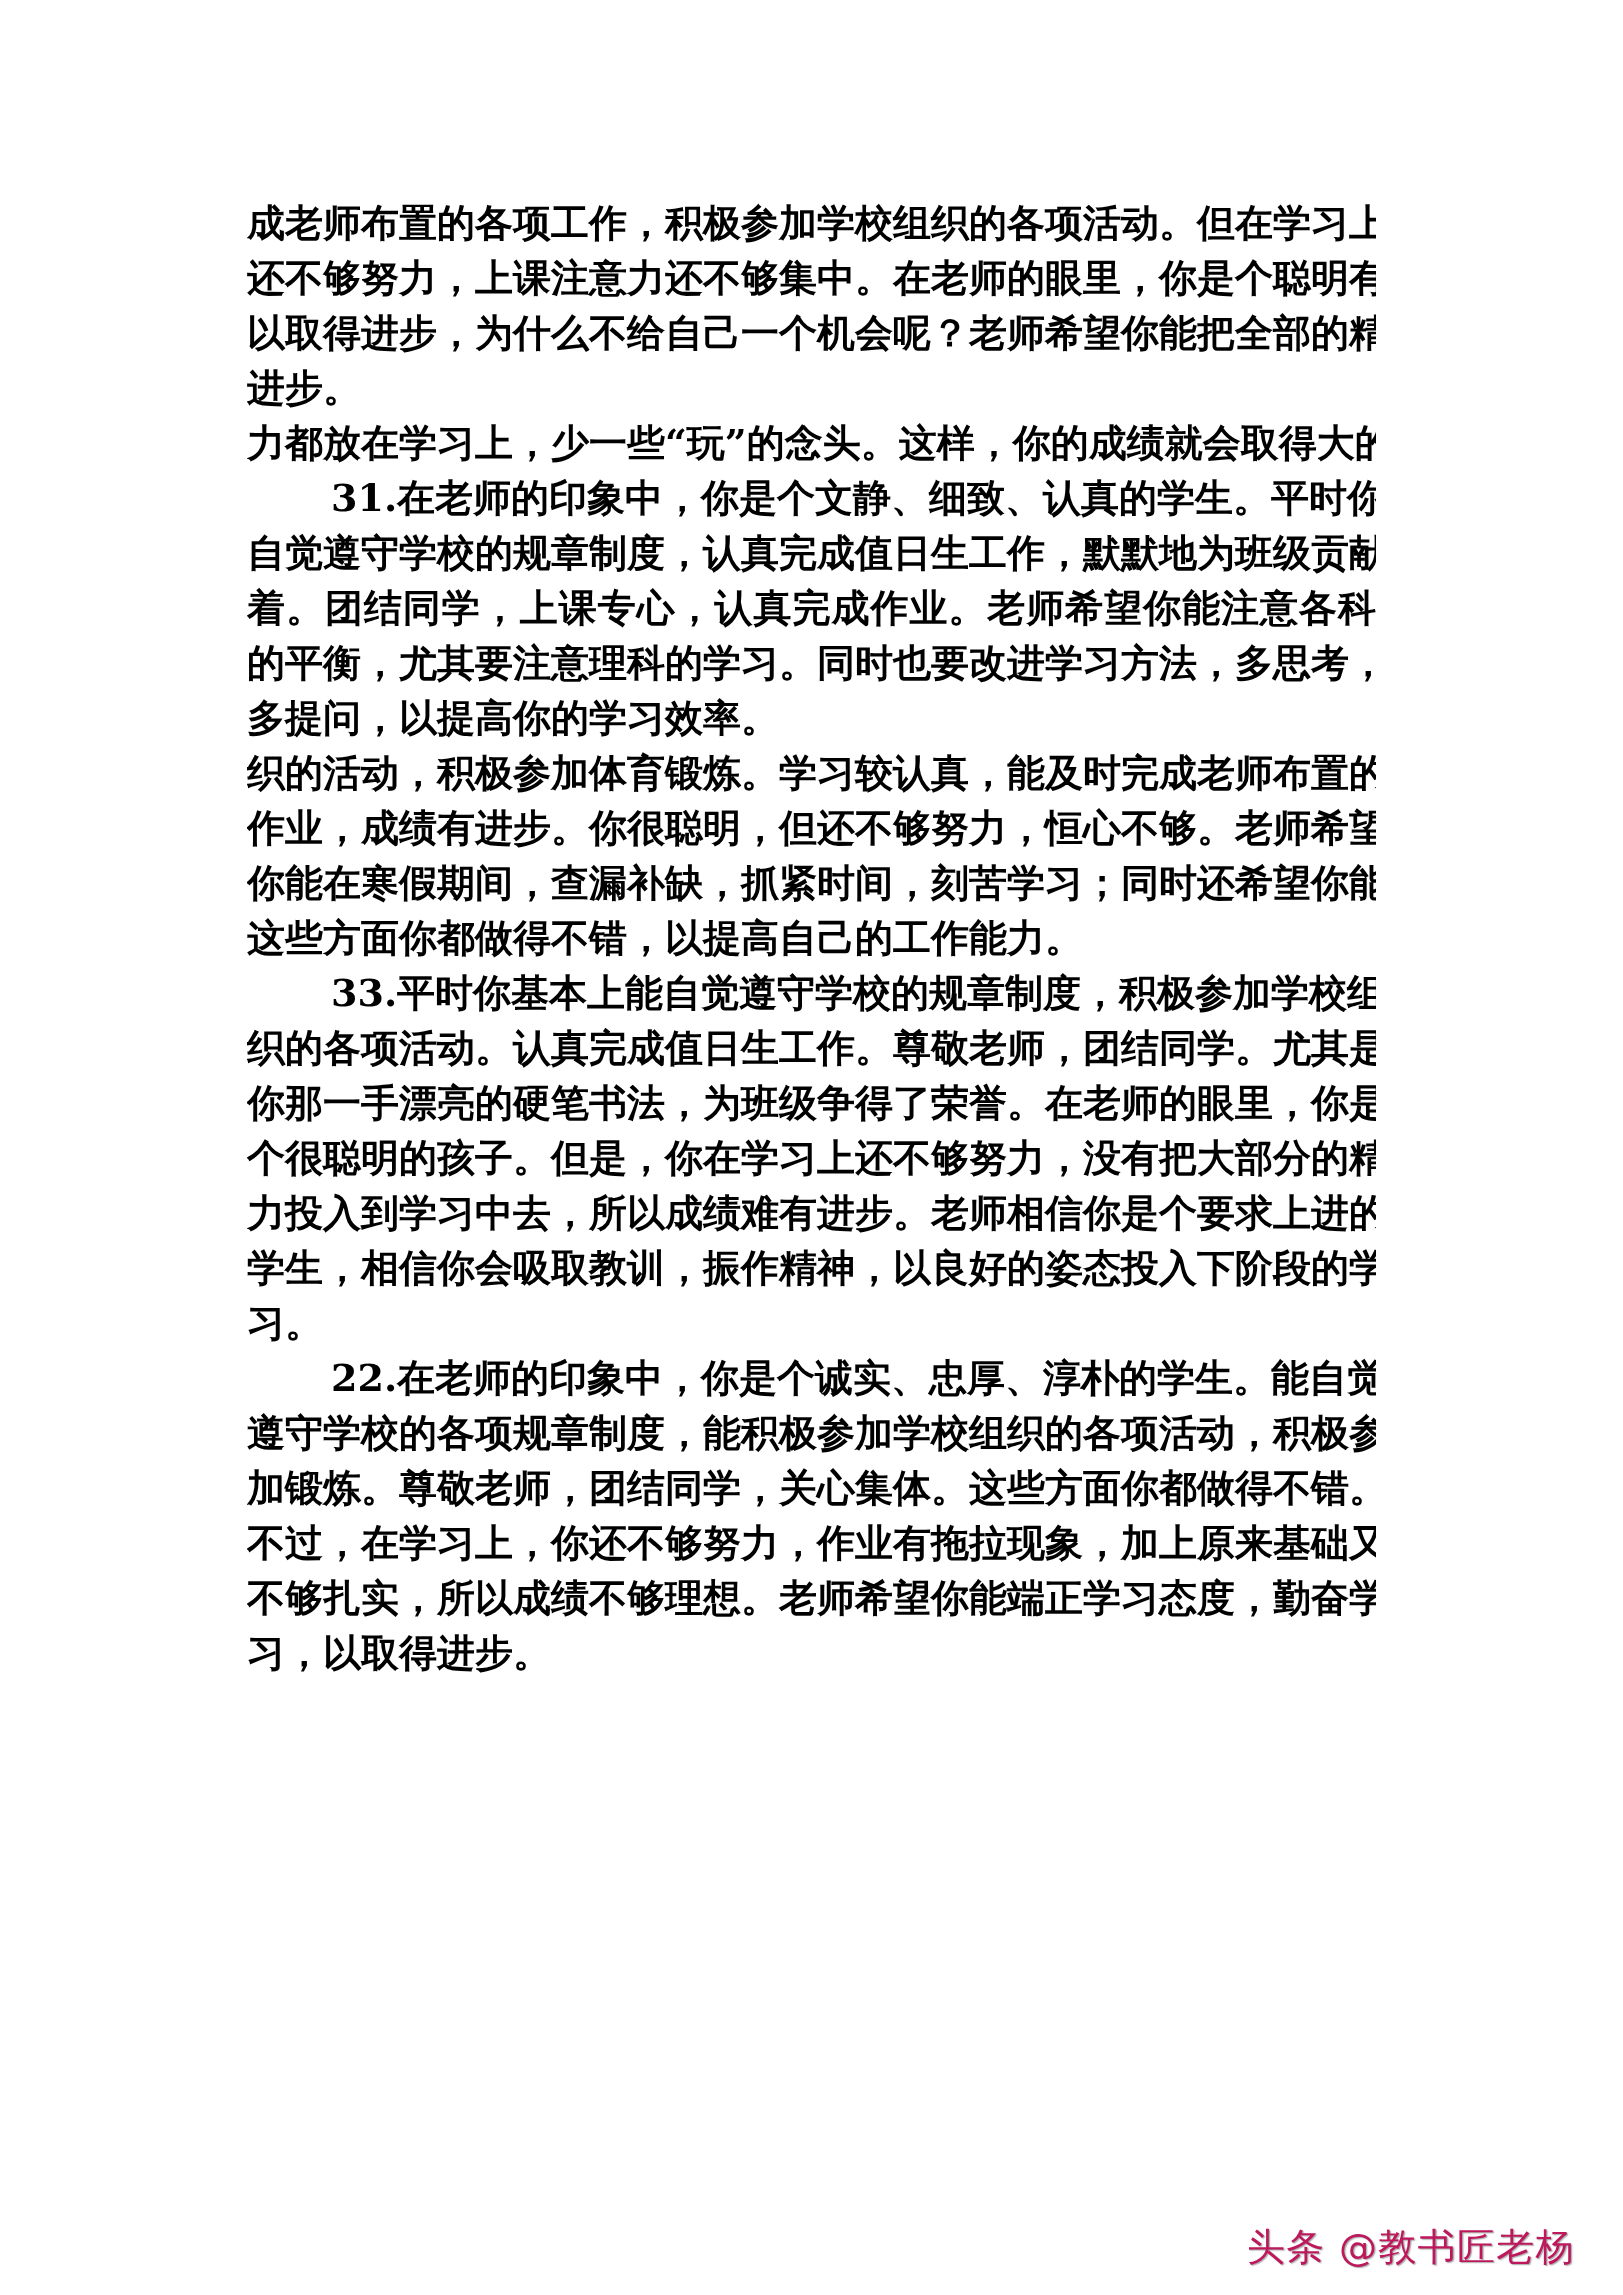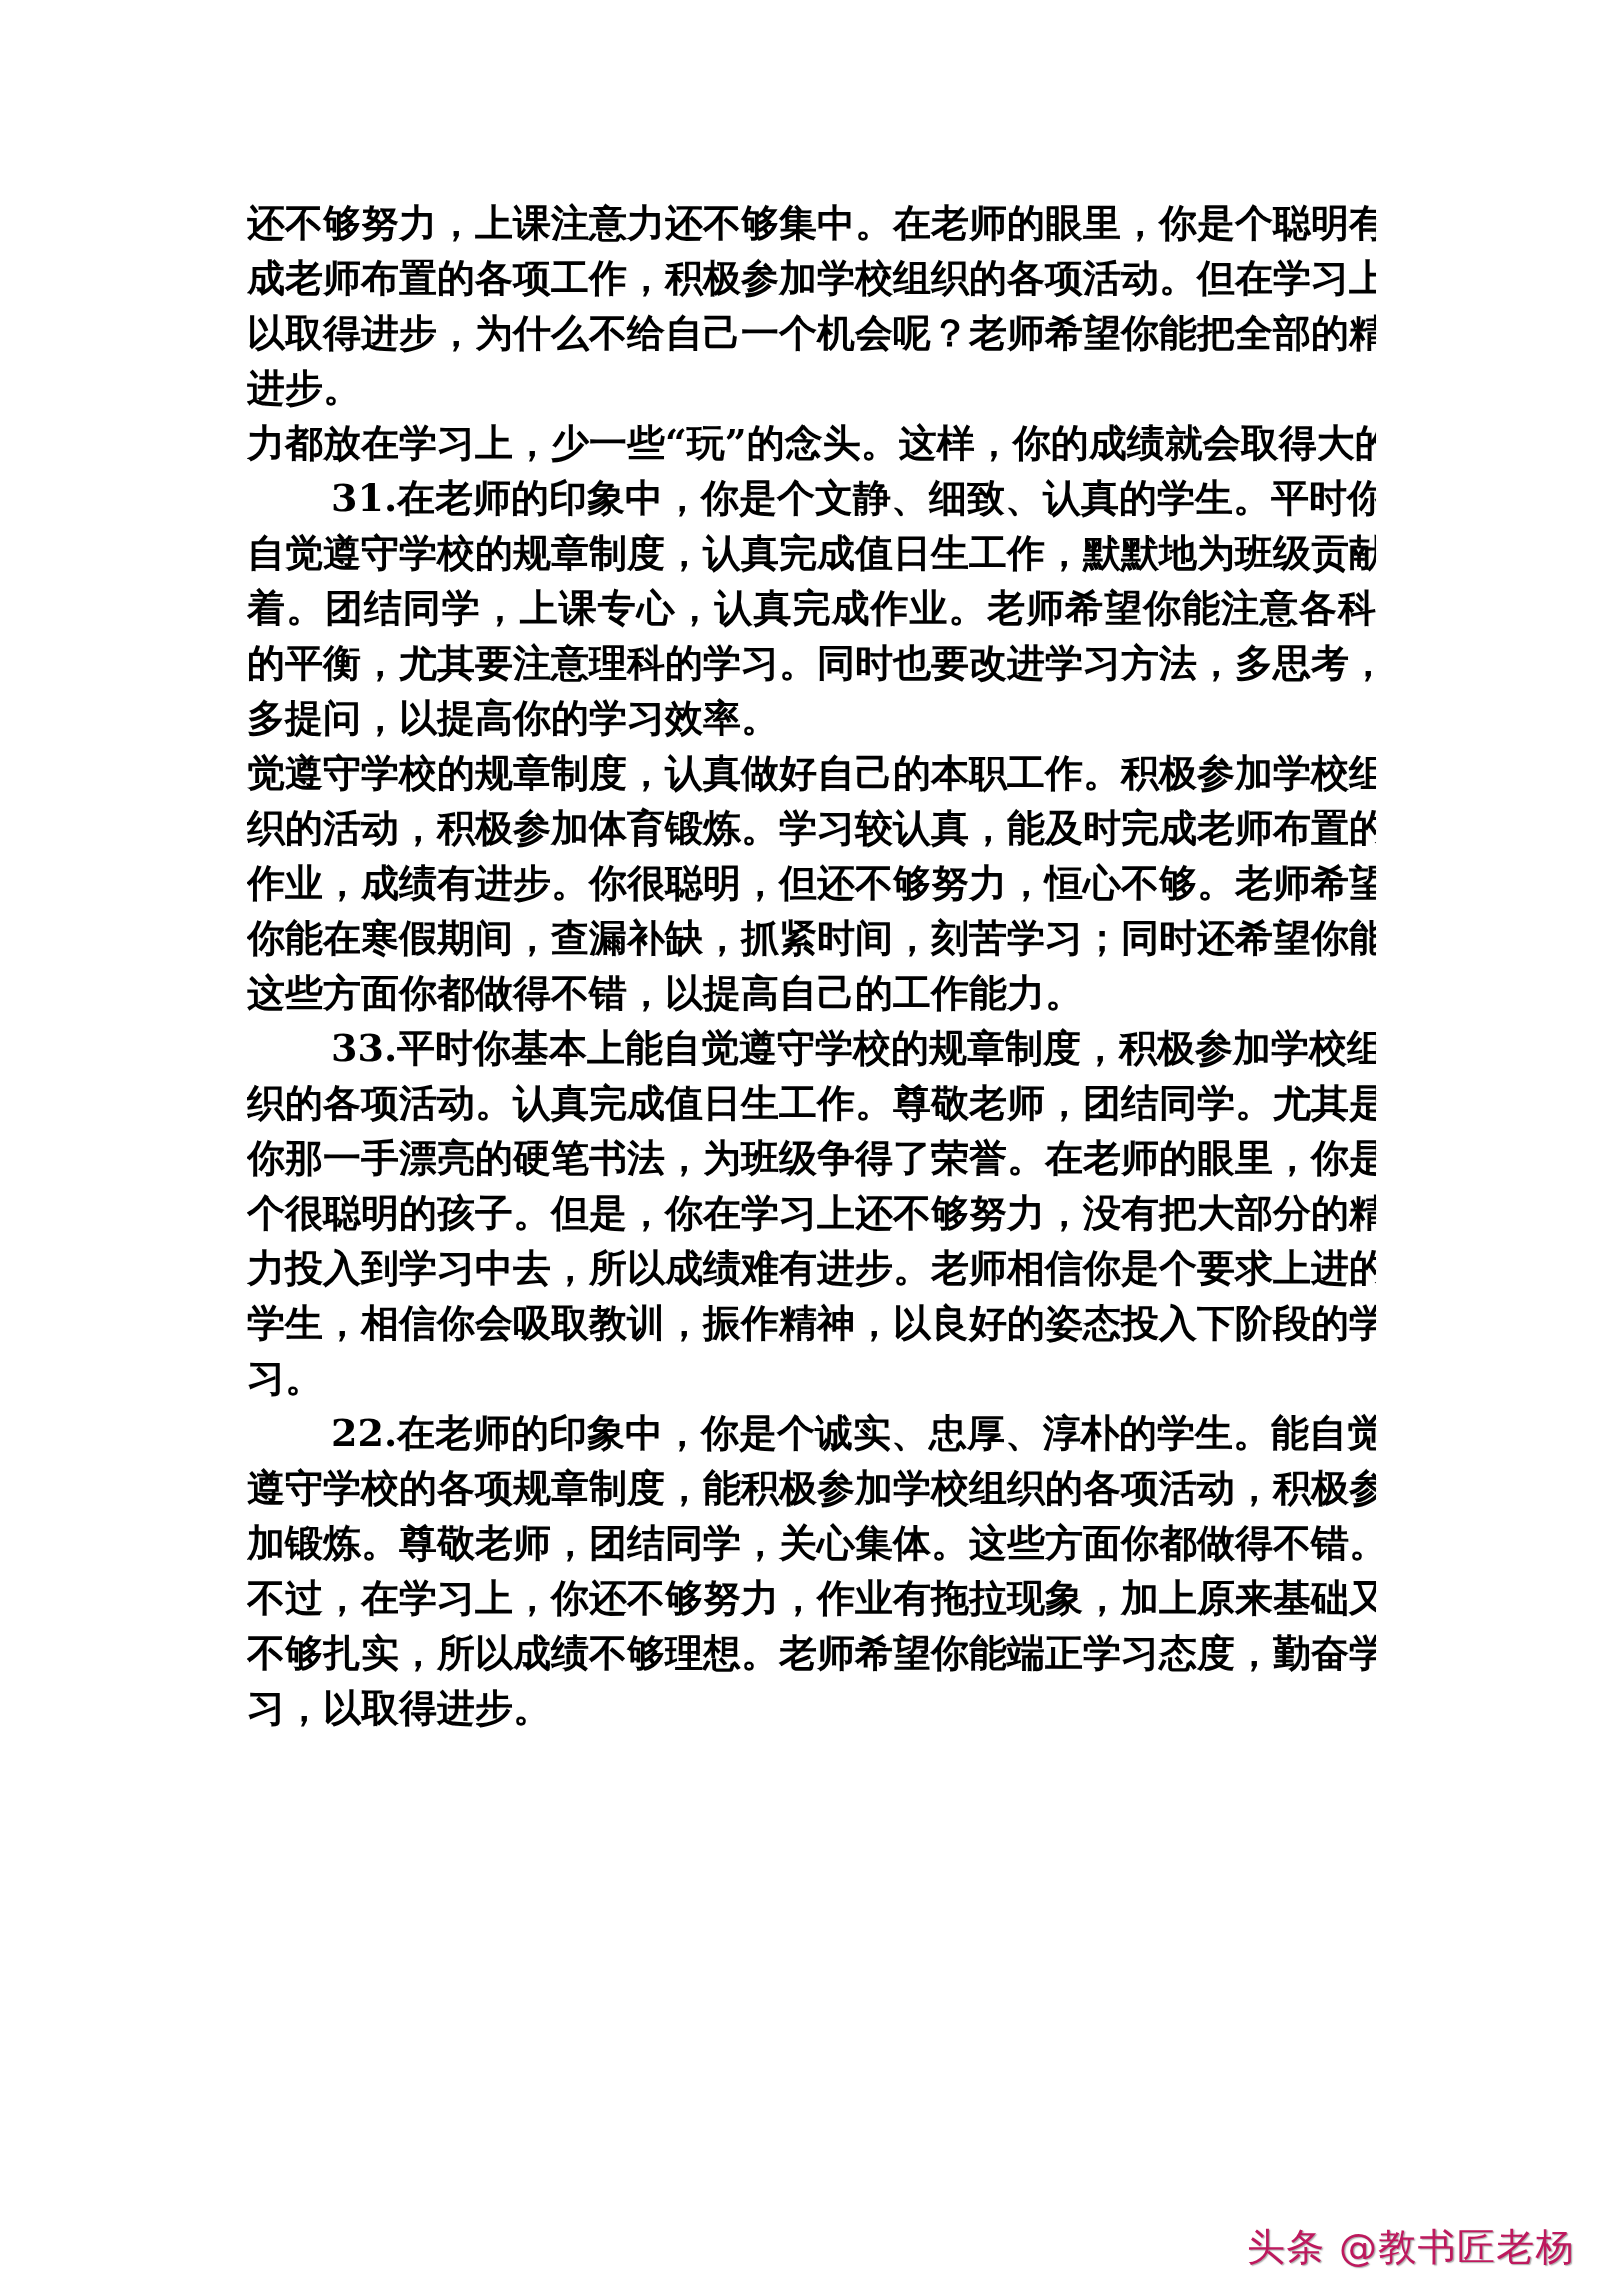--- a/index.html
+++ b/index.html
@@ -33,37 +33,36 @@
     text-shadow: 1.3px 1.3px 1.3px rgba(0,0,0,0.35), -0.7px -0.7px 0 #ffffff;
   }
 </style>
 </head>
 <body>
 
 <div class="page">
   <div class="text-column">
 
     <div>
+      <span class="line">成老师布置的各项工作，积极参加学校组织的各项活动。但在学习上</span>
       <span class="line">还不够努力，上课注意力还不够集中。在老师的眼里，你是个聪明有</span>
-      <span class="line">成老师布置的各项工作，积极参加学校组织的各项活动。但在学习上</span>
       <span class="line">以取得进步，为什么不给自己一个机会呢？老师希望你能把全部的精</span>
       <span class="line last">进步。</span>
       <span class="line">力都放在学习上，少一些“玩”的念头。这样，你的成绩就会取得大的</span>
     </div>
 
     <div>
       <span class="line indent">31.在老师的印象中，你是个文静、细致、认真的学生。平时你</span>
       <span class="line">自觉遵守学校的规章制度，认真完成值日生工作，默默地为班级贡献</span>
       <span class="line">着。团结同学，上课专心，认真完成作业。老师希望你能注意各科</span>
       <span class="line">的平衡，尤其要注意理科的学习。同时也要改进学习方法，多思考，</span>
       <span class="line last">多提问，以提高你的学习效率。</span>
     </div>
 
     <div>
-      <span class="line">觉遵守学校的规章制度，认真做好自己的本职工作。积极参加学校组</span>
       <span class="line">织的活动，积极参加体育锻炼。学习较认真，能及时完成老师布置的</span>
       <span class="line">作业，成绩有进步。你很聪明，但还不够努力，恒心不够。老师希望</span>
       <span class="line">你能在寒假期间，查漏补缺，抓紧时间，刻苦学习；同时还希望你能</span>
       <span class="line last">这些方面你都做得不错，以提高自己的工作能力。</span>
     </div>
 
     <div>
       <span class="line indent">33.平时你基本上能自觉遵守学校的规章制度，积极参加学校组</span>
       <span class="line">织的各项活动。认真完成值日生工作。尊敬老师，团结同学。尤其是</span>
       <span class="line">你那一手漂亮的硬笔书法，为班级争得了荣誉。在老师的眼里，你是</span>

